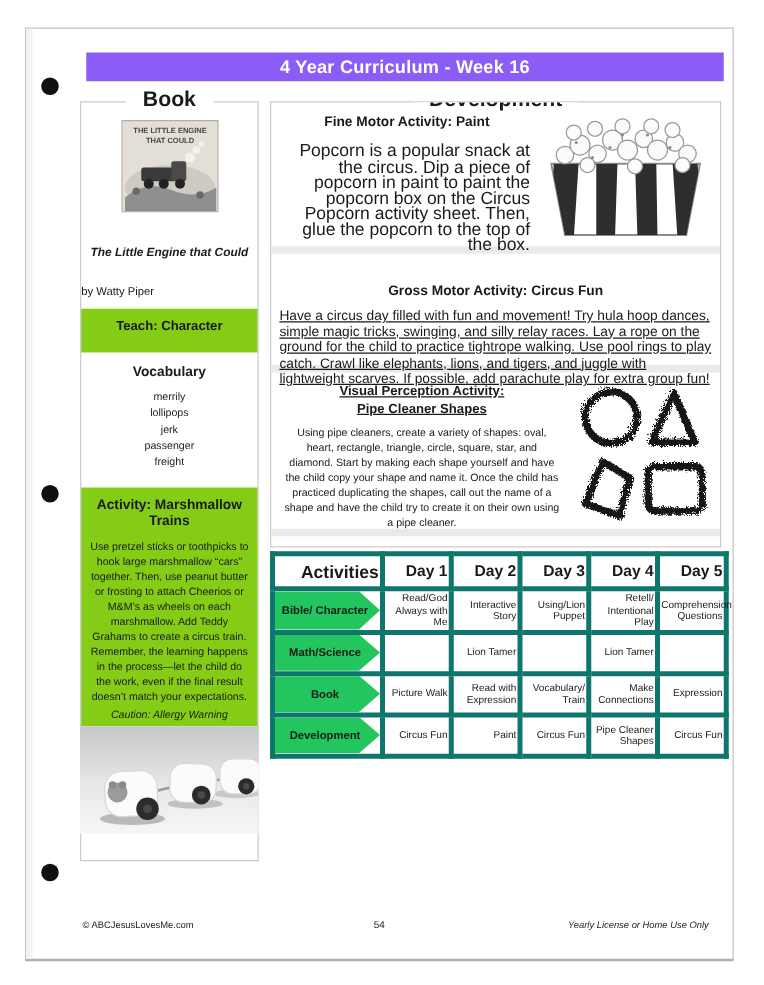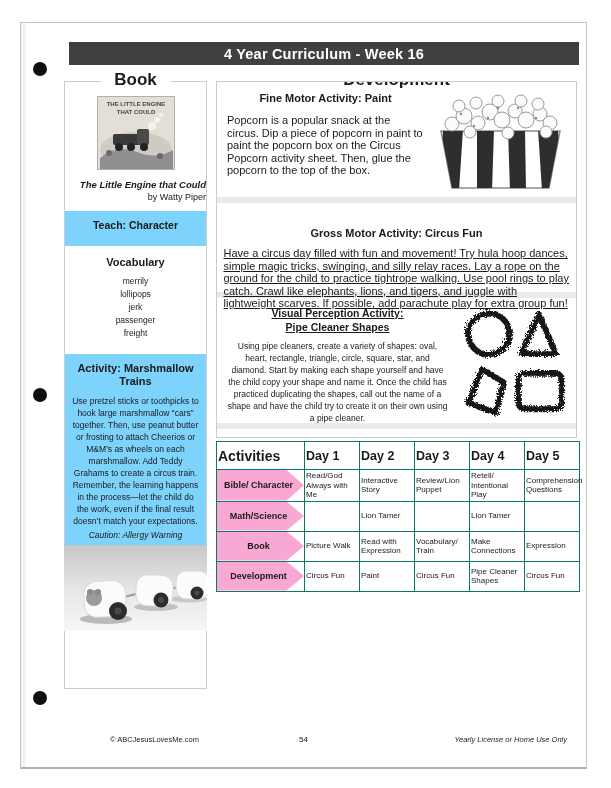--- a/index.html
+++ b/index.html
@@ -9,81 +9,81 @@
   }
   .page{
     position:absolute;left:20px;top:22px;width:565px;height:744px;
     background:#fff;border:1px solid #c4c4c4;border-bottom:2px solid #b0b0b0;
   }
   .page-edge{position:absolute;left:0;top:0;width:5px;height:100%;background:#f3f3f3;}
   .hole{position:absolute;left:12px;width:14px;height:14px;border-radius:50%;background:#101010;}
   .hole.h1{top:39px}.hole.h2{top:365px}.hole.h3{top:668px}
 
   .titlebar{
-    position:absolute;left:48px;top:19px;width:510px;height:23px;background:#404040;
+    position:absolute;left:48px;top:19px;width:510px;height:23px;background:#8b5cf6;
     color:#fff;font-weight:bold;font-size:14.5px;display:flex;align-items:center;justify-content:center;
     letter-spacing:.2px;
   }
 
   .panel{position:absolute;border:1px solid #cccccc;background:#fff;box-sizing:border-box;}
   .panel-legend{
     position:absolute;top:-12px;left:50%;transform:translateX(-50%);
     background:#fff;padding:0 14px;font-size:17px;font-weight:bold;white-space:nowrap;
   }
   #book-panel{left:43px;top:58px;width:143px;height:608px;}
   #dev-panel{left:195px;top:58px;width:361px;height:357px;overflow:hidden;}
 
   
   .cover-wrap{padding-top:14px;text-align:center;}
-  .book-title{font-style:italic;font-weight:bold;font-size:9.5px;text-align:right;margin-top:5px;}
-  .book-author{font-size:9px;text-align:right;margin-top:2px;}
-  .shade{background:#7dd3fc;}
+  .book-title{font-style:italic;font-weight:bold;font-size:9.5px;text-align:center;margin-top:22px;}
+  .book-author{font-size:9px;text-align:left;margin-top:20px;}
+  .shade{background:#84cc16;}
   .sec{padding:8px 6px;}
   .sec-head{font-weight:bold;font-size:10.5px;text-align:center;margin-bottom:7px;}
   .sec-body{font-size:8.5px;line-height:12px;text-align:center;}
   .teach{margin-top:9px;}
   .vocab-words span{display:block;font-size:8.5px;line-height:13px;text-align:center;}
   .caution{font-style:italic;font-size:8.5px;line-height:12px;text-align:center;margin-top:2px;}
   .photo-wrap{width:143px;height:86px;margin-left:-1px;}
 
   
   .dev-row{display:flex;}
   .fm{height:115px;}
   .fm-text{flex:1;padding:10px 4px 0 10px;}
   .fm-head{font-weight:bold;font-size:11px;text-align:center;margin-bottom:10px;}
-  .fm-body{font-size:11px;line-height:12.5px;text-align:left;}
+  .fm-body{font-size:14px;line-height:12.5px;text-align:right;}
   .fm-img{width:148px;padding-top:8px;}
   .sep{height:6px;background:#eaeaea;}
   .gm{height:89px;padding-top:24px;box-sizing:border-box;}
   .gm-head{font-weight:bold;font-size:11px;text-align:center;margin-bottom:8px;}
   .gm-body{font-size:11px;line-height:12.5px;text-align:left;width:346px;margin:0 auto;text-decoration:underline;}
   .vp{height:125px;}
   .vp-text{width:232px;padding:8px 0 16px 10px;}
   .vp-head{font-weight:bold;font-size:10.5px;text-align:center;text-decoration:underline;line-height:14px;}
   .vp-body{font-size:8.5px;line-height:12px;text-align:center;margin-top:6px;}
   .vp-img{flex:1;padding:4px 6px 0 4px;}
 
   
   .sched{
     position:absolute;left:195px;top:418px;width:363px;border-collapse:collapse;
     table-layout:fixed;background:#fff;border:1px solid #a8a8a8;
   }
-  .sched th,.sched td{border:1px solid #0f766e;text-align:left;vertical-align:middle;padding:1px 1px;box-sizing:border-box;}
+  .sched th,.sched td{border:4px solid #0f766e;text-align:right;vertical-align:middle;padding:1px 1px;box-sizing:border-box;}
   .sched th{font-size:12.5px;font-weight:bold;height:28px;}
   .sched th.act{font-size:14px;}
   .sched td{font-size:8px;line-height:9.5px;height:30px;}
   .sched td.lbl{padding:0;}
   .arrow{
     width:100%;height:100%;min-height:29px;display:flex;align-items:center;justify-content:center;
-    font-weight:bold;font-size:9px;line-height:10px;background:#f9a8d4;
+    font-weight:bold;font-size:9px;line-height:10px;background:#22c55e;
     clip-path:polygon(0 0,80% 0,100% 50%,80% 100%,0 100%);padding:0 6px 0 2px;box-sizing:border-box;
   }
 
   
-  .footer-left{position:absolute;left:45px;top:712px;font-size:7.5px;color:#222;margin-left:44px;}
+  .footer-left{position:absolute;left:45px;top:712px;font-size:7.5px;color:#222;}
   .footer-center{position:absolute;left:0;top:712px;width:100%;text-align:center;font-size:8px;color:#222;}
   .footer-right{position:absolute;right:19px;top:712px;font-size:7.5px;color:#222;font-style:italic;}
 </style>
 </head>
 <body>
 
 <div class="page">
   <div class="page-edge"></div>
   <div class="hole h1"></div>
   <div class="hole h2"></div>
@@ -278,21 +278,21 @@
       <th>Day 3</th>
       <th>Day 4</th>
       <th>Day 5</th>
     </tr>
     <tr>
       <td class="lbl">
             <div class="arrow">Bible/ Character</div>
           </td>
       <td>Read/God Always with Me</td>
       <td>Interactive Story</td>
-      <td>Review/Lion Puppet</td>
+      <td>Using/Lion Puppet</td>
       <td>Retell/ Intentional Play</td>
       <td>Comprehension Questions</td>
     </tr>
     <tr>
       <td class="lbl">
             <div class="arrow">Math/Science</div>
           </td>
       <td></td>
       <td>Lion Tamer</td>
       <td></td>

